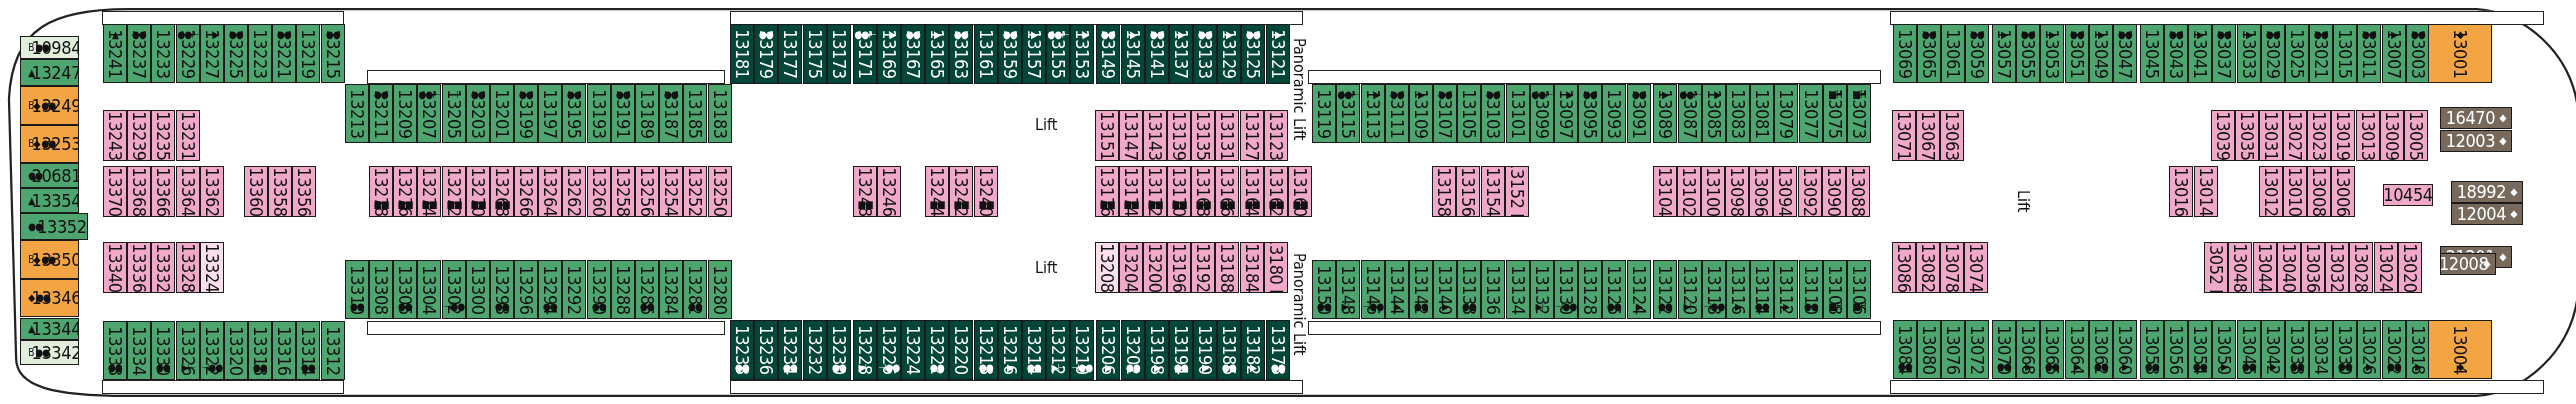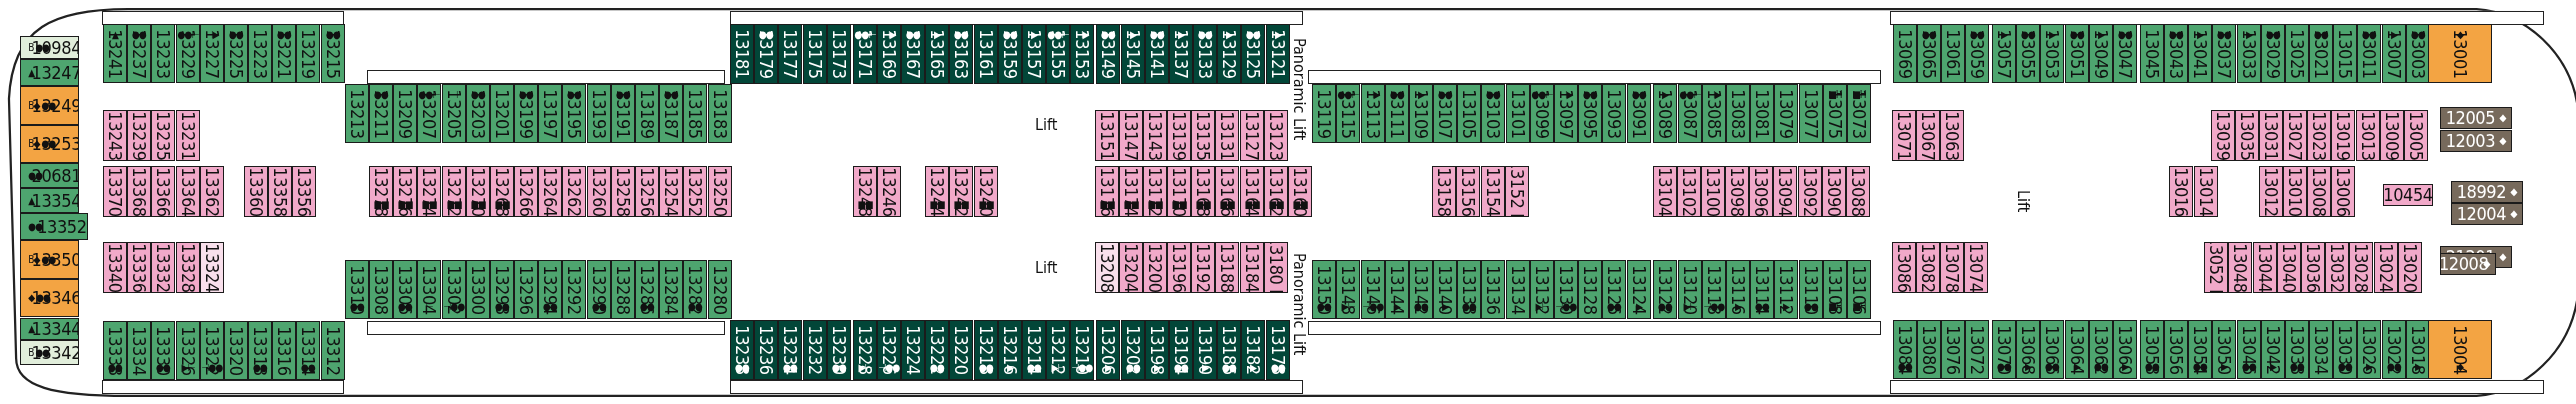--- a/index.html
+++ b/index.html
@@ -1139,21 +1139,21 @@
         <span class="sym top">◆</span>
       </div>
       <div class="cab v c-suite" style="left: 2428px; top: 320px; width: 64px; height: 59px;">
         <span class="num">13004</span>
         <span class="sym bot">◆</span>
       </div>
       <div class="cab h c-inside" style="left: 2383px; top: 184px; width: 50px; height: 21.5px;">
         <span class="num">10454</span>
       </div>
       <div class="cab h c-yacht" style="left: 2440px; top: 107px; width: 72px; height: 22.4px;">
-        <span class="num" style="left: 42%;">12005</span>
+        <span class="num" style="left: 42%;">16470</span>
         <span class="sym side">◆</span>
       </div>
       <div class="cab h c-yacht" style="left: 2440px; top: 130px; width: 72px; height: 22.4px;">
         <span class="num" style="left: 42%;">12003</span>
         <span class="sym side">◆</span>
       </div>
       <div class="cab h c-yacht" style="left: 2451px; top: 181px; width: 72px; height: 22.4px;">
         <span class="num" style="left: 42%;">18992</span>
         <span class="sym side">◆</span>
       </div>

